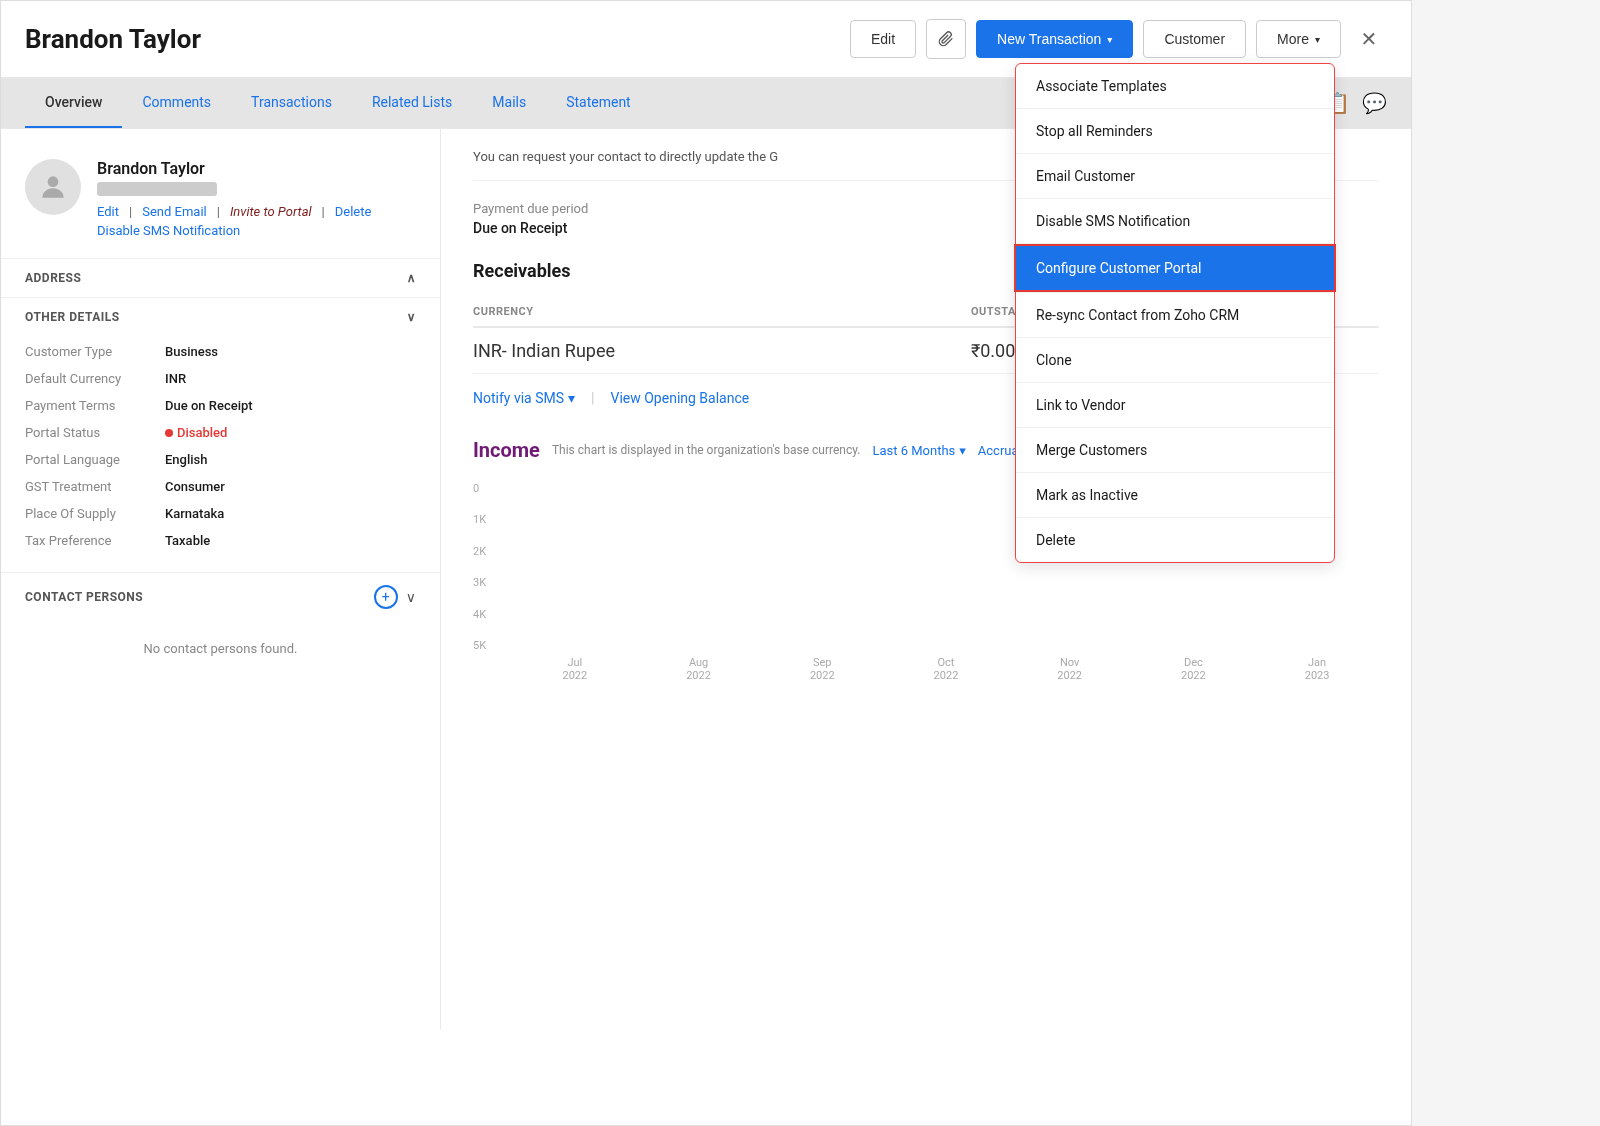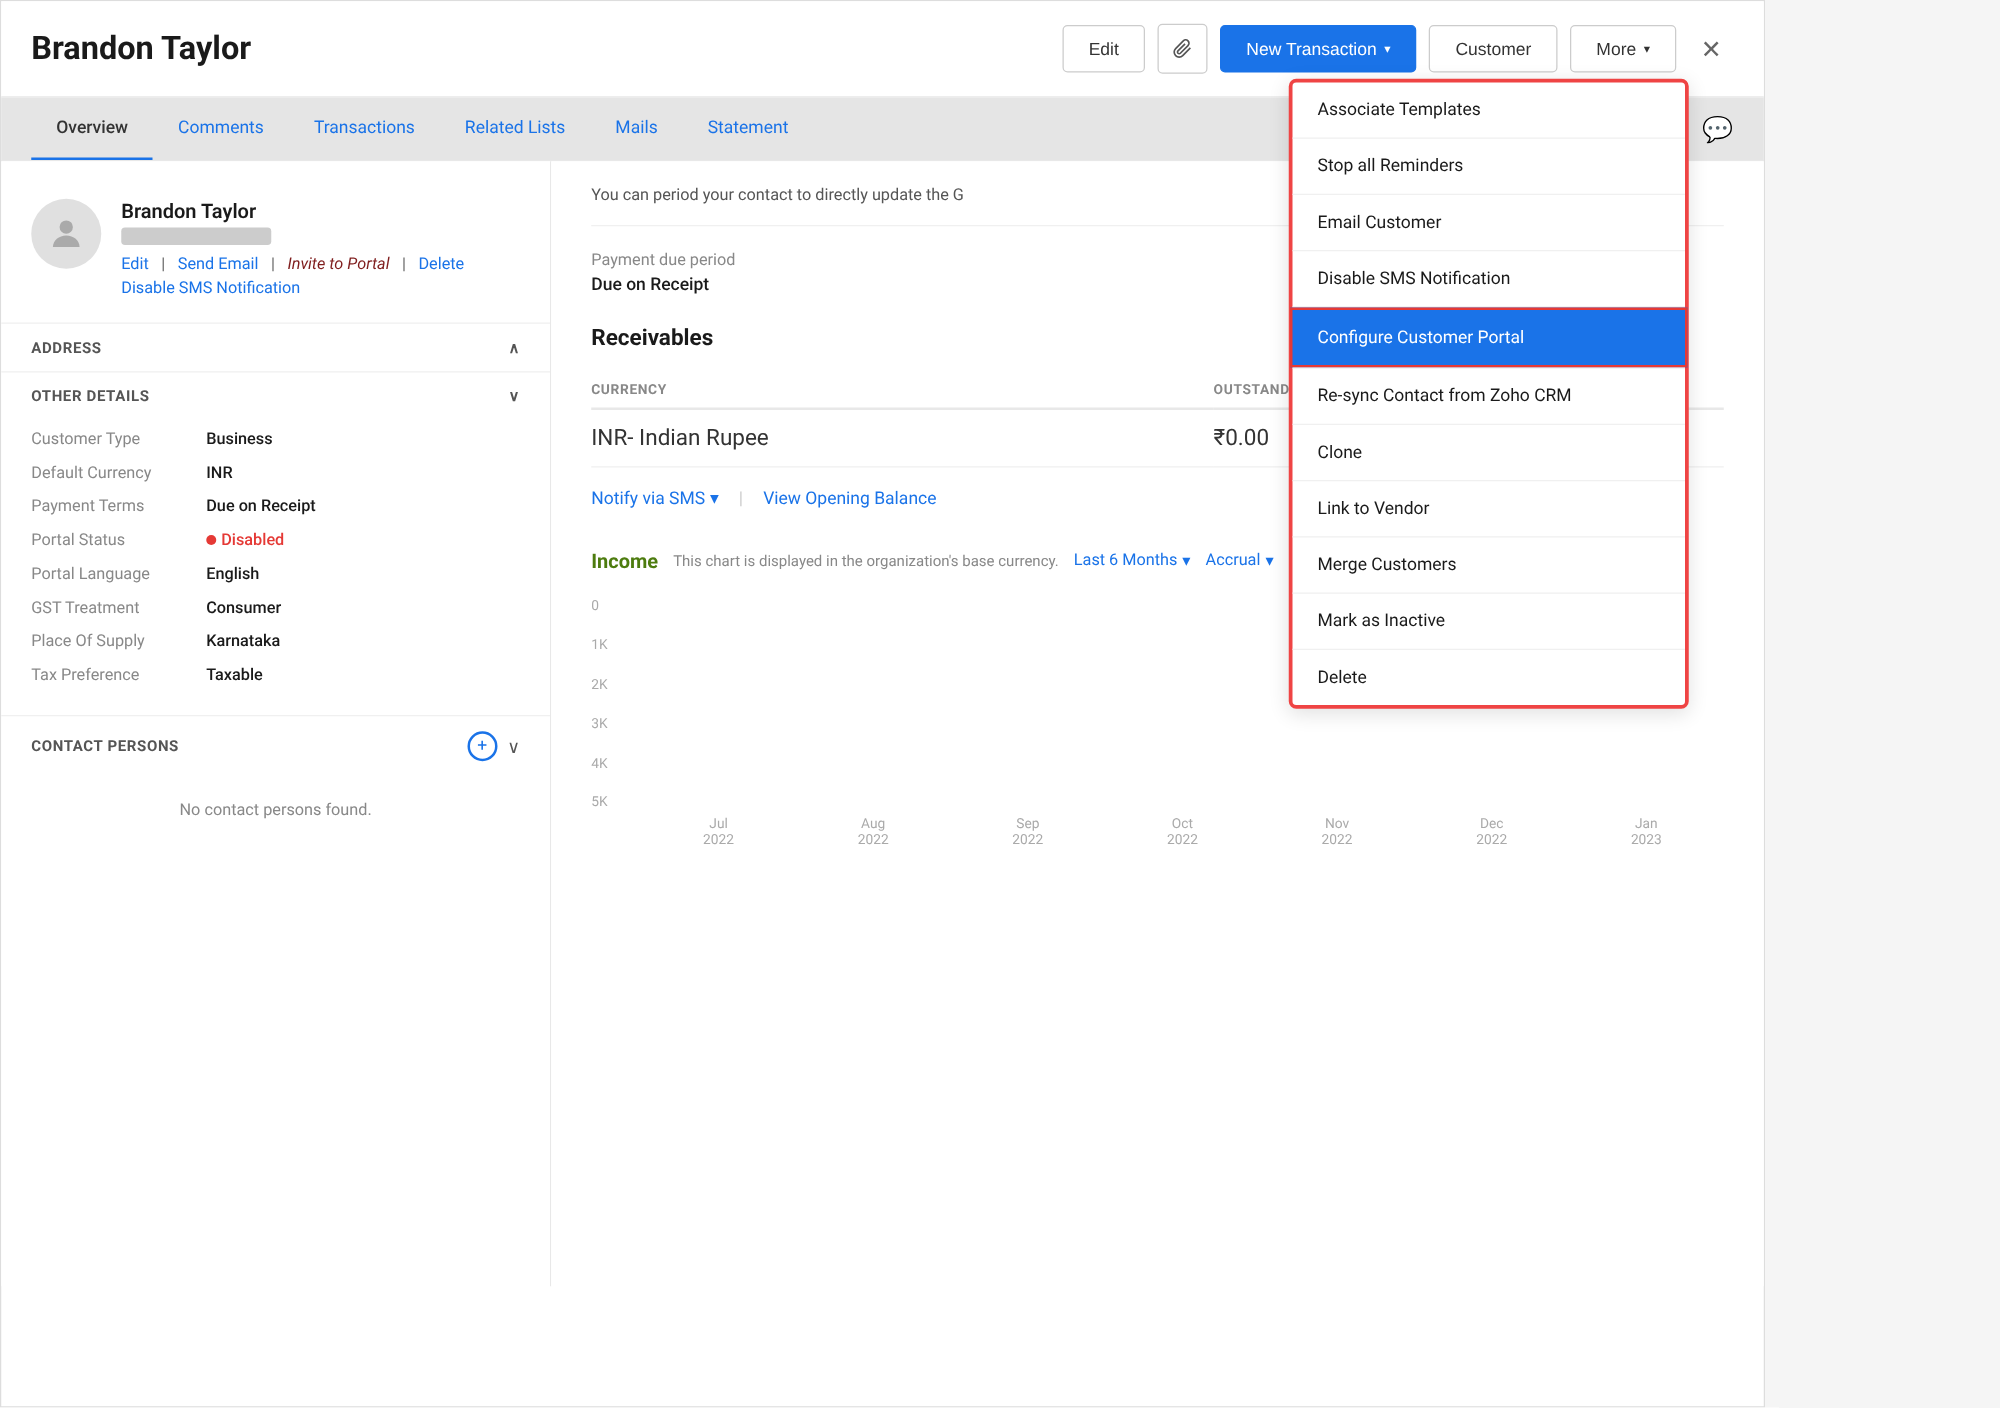--- a/index.html
+++ b/index.html
@@ -65,33 +65,33 @@
     .receivables-table { width: 100%; border-collapse: collapse; margin-bottom: 8px; }
     .receivables-table th { text-align: left; font-size: 11px; font-weight: 700; color: #888; letter-spacing: 0.5px; padding: 8px 0; border-bottom: 2px solid #e8e8e8; }
     .receivables-table td { padding: 12px 0; font-size: 18px; border-bottom: 1px solid #f0f0f0; }
 
     .action-links { display: flex; gap: 16px; margin: 16px 0 32px; align-items: center; }
     .action-link { font-size: 14px; color: #1a73e8; cursor: pointer; display: flex; align-items: center; gap: 4px; }
     .separator { color: #ccc; }
 
     .income-section { margin-top: 24px; }
     .income-header { display: flex; align-items: center; gap: 12px; margin-bottom: 20px; }
-    .income-title { font-size: 16px; font-weight: 700; color: #4d7c0f; }
+    .income-title { font-size: 20px; font-weight: 700; color: #701a75; }
     .income-subtitle { font-size: 12px; color: #888; }
     .income-filter { font-size: 13px; color: #1a73e8; cursor: pointer; display: flex; align-items: center; gap: 4px; }
 
     .chart-area { width: 100%; height: 200px; position: relative; }
     .chart-y-labels { position: absolute; left: 0; top: 0; bottom: 30px; display: flex; flex-direction: column-reverse; justify-content: space-between; font-size: 11px; color: #aaa; width: 30px; }
     .chart-bars-area { position: absolute; left: 40px; right: 0; top: 0; bottom: 30px; display: flex; align-items: flex-end; gap: 4px; }
     .chart-x-labels { position: absolute; bottom: 0; left: 40px; right: 0; display: flex; justify-content: space-around; font-size: 11px; color: #aaa; }
     .chart-bar-group { flex: 1; display: flex; flex-direction: column; align-items: center; }
     .chart-bar { width: 100%; background: #e8f0fe; border-radius: 2px 2px 0 0; }
 
     
-    .dropdown-menu { position: absolute; top: 62px; right: 60px; background: #fff; border: 3px solid #ef4444; border-radius: 6px; box-shadow: 0 4px 16px rgba(0,0,0,0.12); width: 320px; z-index: 100; }
+    .dropdown-menu { position: absolute; top: 62px; right: 76px; background: #fff; border: 1px solid #ef4444; border-radius: 6px; box-shadow: 0 4px 16px rgba(0,0,0,0.12); width: 320px; z-index: 100; }
     .dropdown-item { padding: 14px 20px; font-size: 14px; color: #1a1a1a; cursor: pointer; }
     .dropdown-item.highlighted { background: #1a73e8; color: #fff; border: 2px solid #e53935; margin: 0 -2px; }
     .dropdown-divider { height: 1px; background: #f0f0f0; }
 
     .chevron { font-size: 10px; }
   </style>
 </head>
 <body>
 
 <div class="app-container">
@@ -209,21 +209,21 @@
           <div class="add-btn">+</div>
           <span style="cursor:pointer; color:#555;">∨</span>
         </div>
       </div>
       <div class="no-contact">No contact persons found.</div>
 
     </div>
 
     <div class="right-content">
       <div class="info-banner">
-        <span>You can period your contact to directly update the G</span>
+        <span>You can request your contact to directly update the G</span>
       </div>
 
       <div class="payment-section">
         <div class="payment-label">Payment due period</div>
         <div class="payment-value">Due on Receipt</div>
       </div>
 
       <div class="receivables-title">Receivables</div>
 
       <table class="receivables-table">

